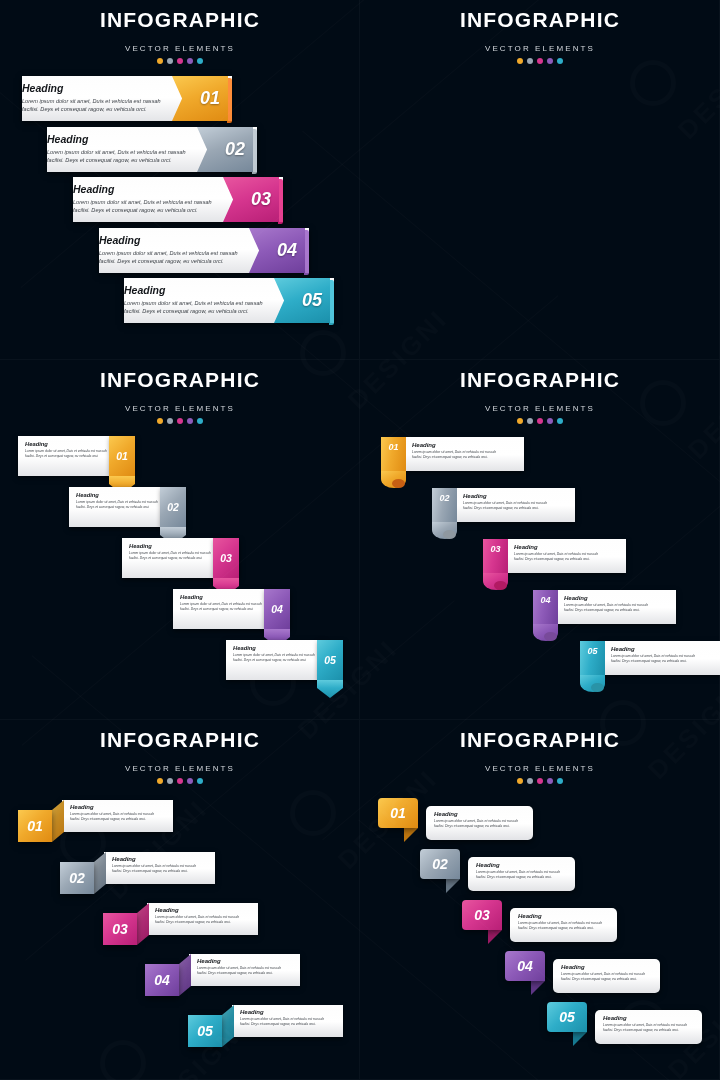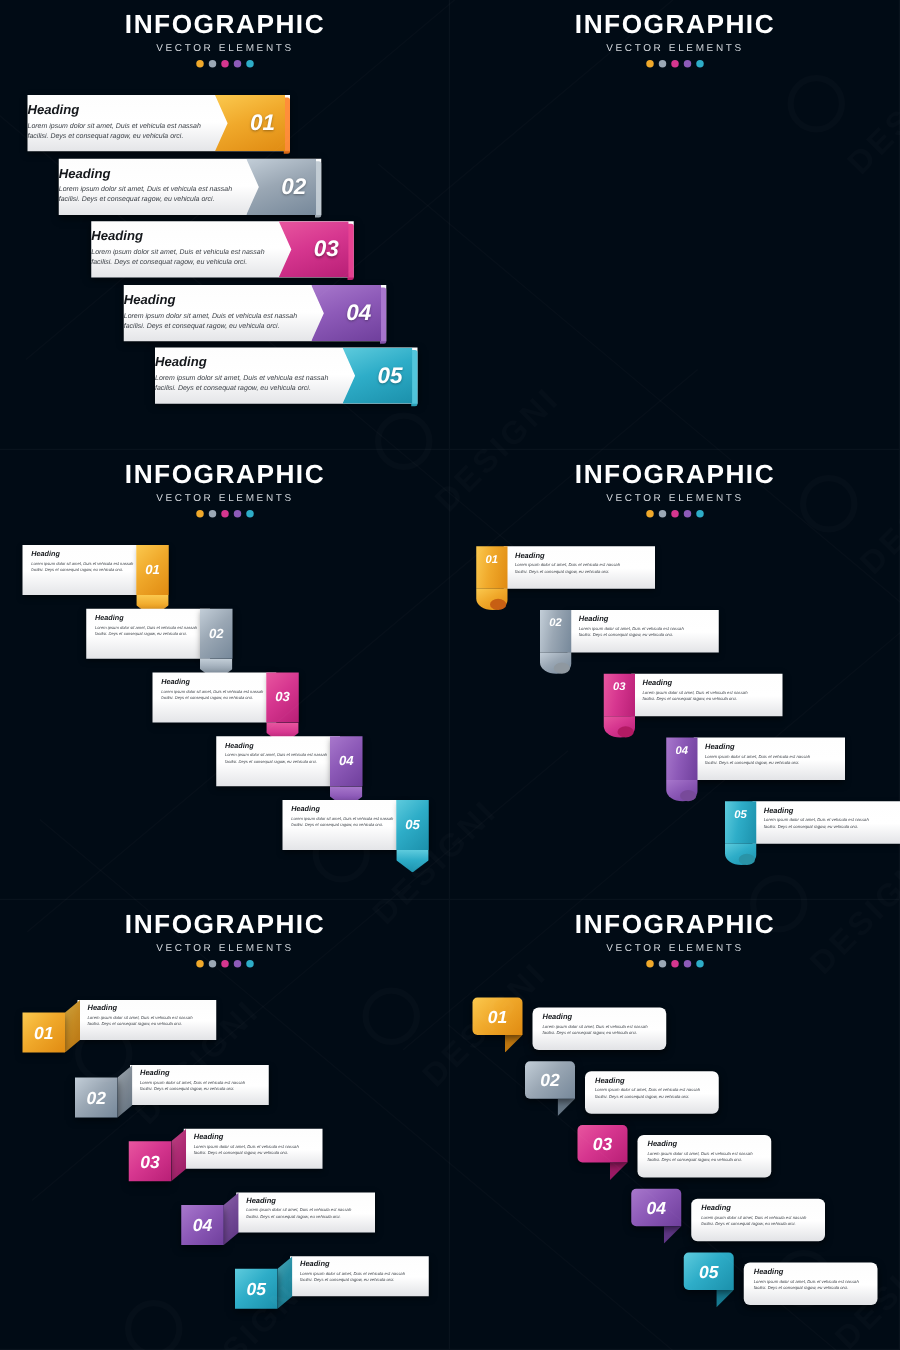--- a/index.html
+++ b/index.html
@@ -64,21 +64,21 @@
   .hdr-title{
     color:#ffffff;
     font-size:21px;
     font-weight:700;
     letter-spacing:1.2px;
   }
   .hdr-sub{
     color:#d4d8dd;
     font-size:8px;
     letter-spacing:2.1px;
-    margin-top:2px;
+    margin-top:12px;
   }
   .hdr-dots{
     margin-top:5px;
     display:flex; justify-content:center; gap:4px;
   }
   .dot{ width:6px; height:6px; border-radius:50%; }
 
   
   .heading{
     font-style:italic;

